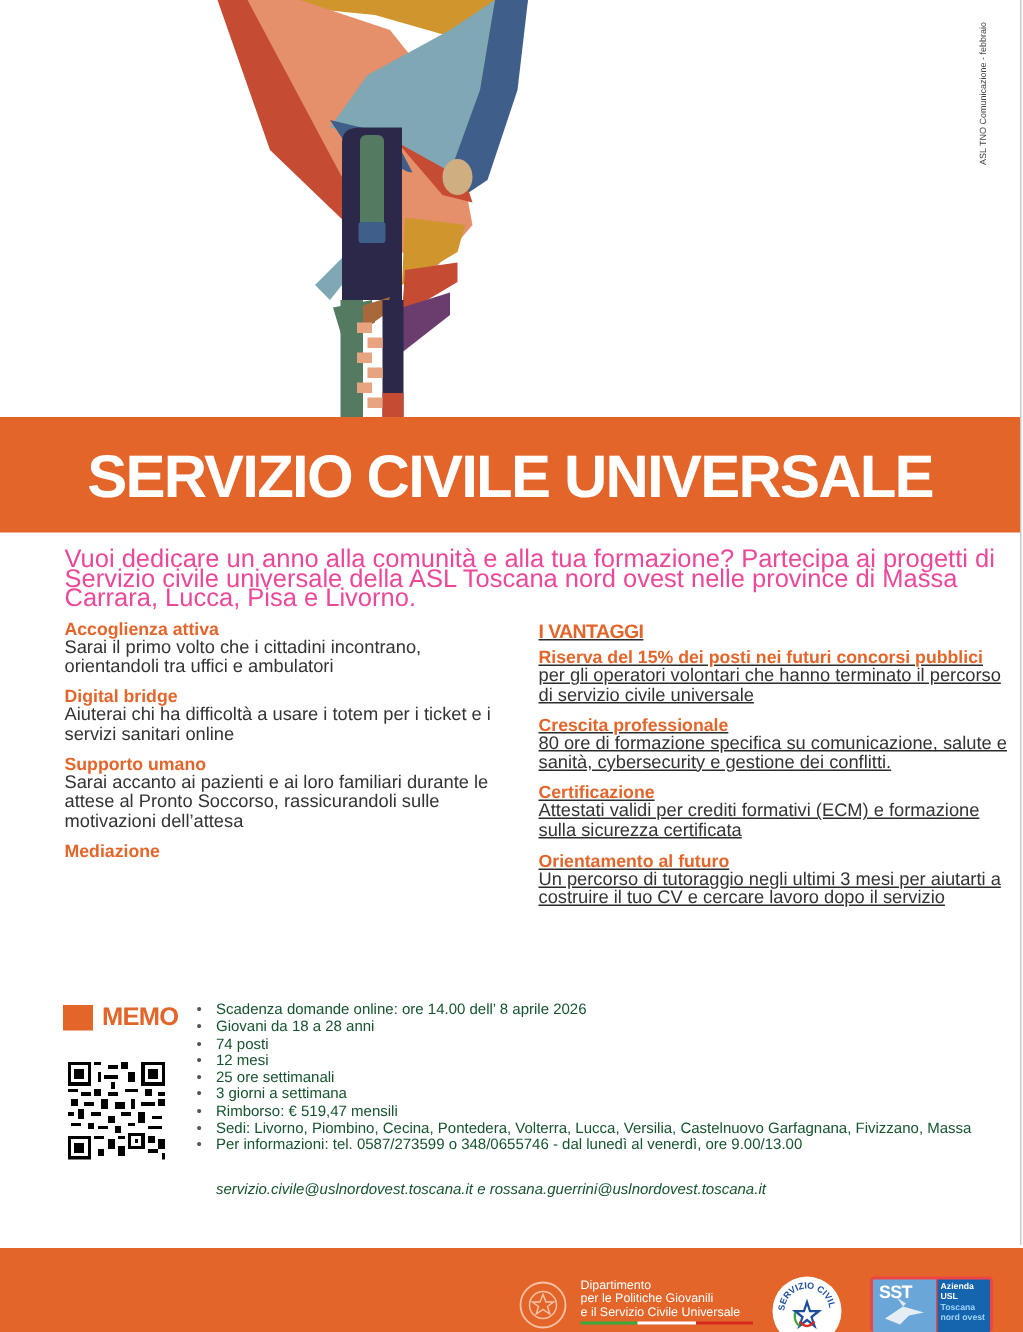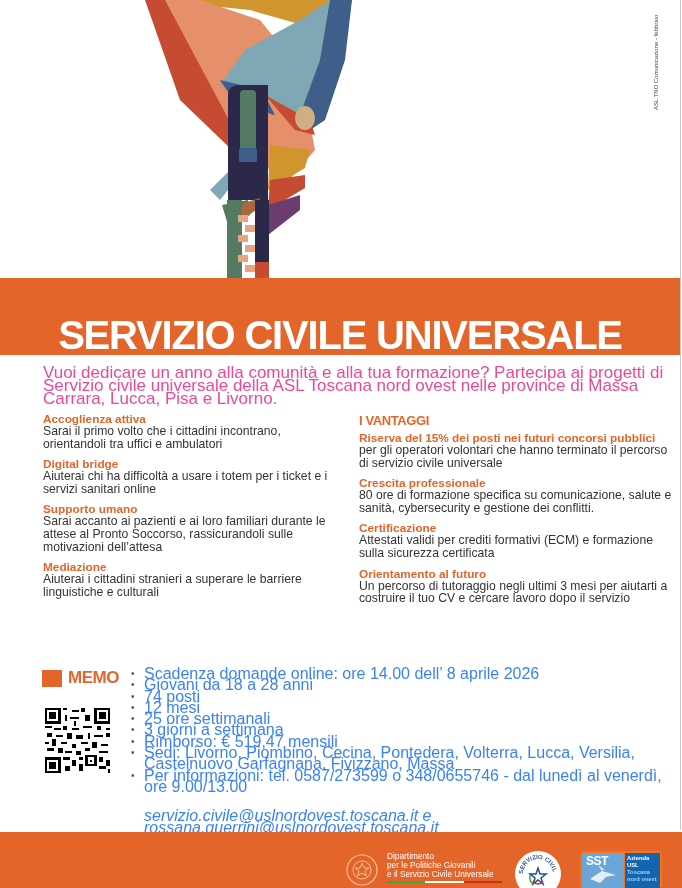--- a/index.html
+++ b/index.html
@@ -13,72 +13,72 @@
     .hero svg { position: absolute; left: 0; top: 0; }
 
     .side-credit {
       position: absolute; left: 653px; top: 2px; width: 12px; height: 108px;
       writing-mode: vertical-rl; transform: rotate(180deg);
       font-size: 6px; color: #444; white-space: nowrap; letter-spacing: 0;
     }
 
     .banner {
       position: absolute; left: 0; top: 278px; width: 680px; height: 77px;
-      background: #e4652a; display: flex; align-items: flex-end; justify-content: center;
+      background: #e4652a; display: flex; align-items: center; justify-content: center;
     }
     .banner h1 {
       color: #fff; font-family: "Liberation Sans", sans-serif; font-weight: 700;
       font-size: 40px; letter-spacing: -1.2px; line-height: 1;
       margin-top: 2px;
     }
 
     .intro {
       position: absolute; left: 43px; top: 366px; width: 630px;
       font-size: 17px; line-height: 13px; color: #ec4899;
     }
 
     .col { position: absolute; top: 413px; }
     .col-left { left: 43px; width: 300px; }
-    .col-right { left: 359px; width: 320px; }
+    .col-right { left: 359px; width: 320px; text-decoration: underline; }
     .col-title {
       color: #e4652a; font-weight: 700; font-size: 13px; letter-spacing: -0.4px;
       line-height: 15px; margin-bottom: 4px;
     }
     .item { margin-bottom: 8px; }
     .item-title { color: #e4652a; font-weight: 700; font-size: 11.8px; line-height: 12px; }
     .item-text { font-size: 12.2px; line-height: 12.6px; color: #333; }
 
     .memo-badge { position: absolute; left: 42px; top: 668px; display: flex; align-items: center; }
     .memo-square { width: 20px; height: 17px; background: #e4652a; margin-right: 6px; }
     .memo-label { color: #e4652a; font-weight: 700; font-size: 17px; letter-spacing: -0.5px; margin-left: 0; }
 
     .qr { position: absolute; left: 45px; top: 708px; width: 65px; height: 65px; }
 
     .memo-list {
       position: absolute; left: 131px; top: 668px; width: 540px;
-      list-style: none; font-size: 16px; line-height: 11.3px; color: #3b82f6;
+      list-style: none; font-size: 10px; line-height: 11.3px; color: #14532d;
     }
     .memo-list li { position: relative; padding-left: 13px; }
     .memo-list li::before {
       content: "•"; position: absolute; left: 0; top: 0; font-size: 10px; color: #555;
     }
     .memo-list .email-line { font-style: italic; display: block; margin-top: 18px; }
 
     .footer {
       position: absolute; left: 0; top: 832px; width: 682px; height: 56px; background: #e4652a;
     }
     .emblem { position: absolute; left: 344px; top: 852px; width: 36px; height: 36px; }
     .dept {
       position: absolute; left: 387px; top: 852px; color: #fff;
       font-size: 8.3px; line-height: 9.2px;
     }
     .dept-bar { position: absolute; left: 387px; top: 881px; width: 115px; height: 2px; display: flex; }
     .dept-bar span { flex: 1; }
     .scu-logo { position: absolute; left: 515px; top: 851px; width: 46px; height: 46px; border-radius: 50%; background: #fff; overflow: hidden; }
-    .asl-logo { position: absolute; left: 580px; top: 851px; width: 82px; height: 37px; background: #f97316; border-radius: 3px; overflow: hidden; }
+    .asl-logo { position: absolute; left: 580px; top: 851px; width: 82px; height: 37px; background: #ef4444; border-radius: 3px; overflow: hidden; }
     .asl-sst { position: absolute; left: 2px; top: 2px; width: 42px; height: 35px; background: #6aa7d8; }
     .asl-sst-text { position: absolute; left: 4px; top: 1px; color: #fff; font-weight: 700; font-size: 12px; letter-spacing: -0.5px; }
     .asl-blue { position: absolute; left: 45px; top: 2px; width: 35px; height: 35px; background: #1464ae; padding: 2px 2px; }
     .asl-blue div { color: #fff; font-weight: 700; font-size: 5.8px; line-height: 7px; }
     .asl-blue .light { color: #9fd3ff; }
   </style>
 </head>
 <body>
 
 <div class="page">
@@ -142,21 +142,20 @@
     <div class="item">
       <div class="item-title">Digital bridge</div>
       <div class="item-text">Aiuterai chi ha difficoltà a usare i totem per i ticket e i servizi sanitari online</div>
     </div>
     <div class="item">
       <div class="item-title">Supporto umano</div>
       <div class="item-text">Sarai accanto ai pazienti e ai loro familiari durante le attese al Pronto Soccorso, rassicurandoli sulle motivazioni dell’attesa</div>
     </div>
     <div class="item">
       <div class="item-title">Mediazione</div>
-      <div class="item-text">Aiuterai i cittadini stranieri a superare le barriere linguistiche e culturali</div>
     </div>
   </section>
 
   <section class="col col-right">
     <div class="col-title">I VANTAGGI</div>
     <div class="item">
       <div class="item-title">Riserva del 15% dei posti nei futuri concorsi pubblici</div>
       <div class="item-text">per gli operatori volontari che hanno terminato il percorso di servizio civile universale</div>
     </div>
     <div class="item">

